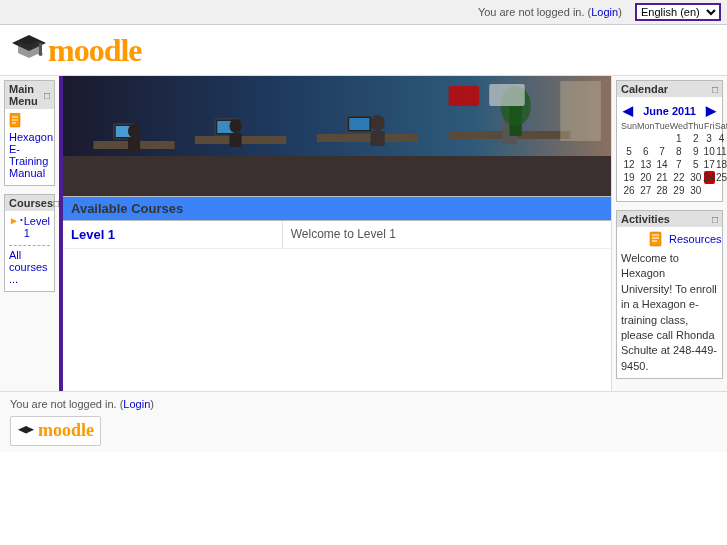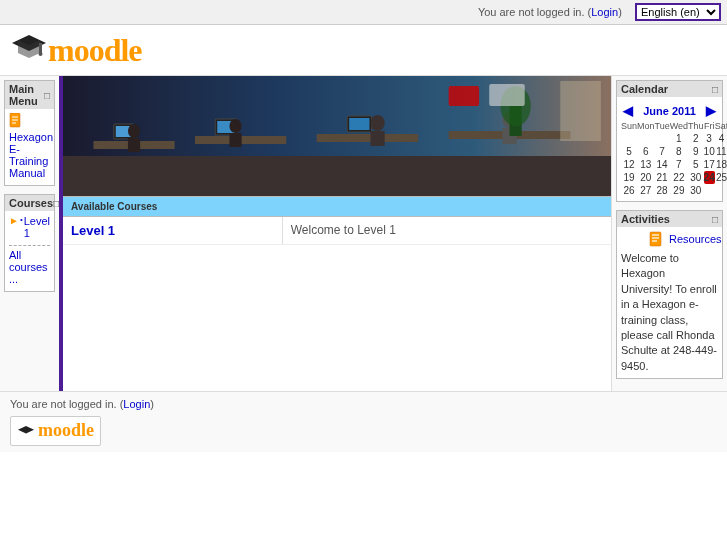--- a/index.html
+++ b/index.html
@@ -118,23 +118,23 @@
     }
     .banner-scene::before {
       content: '';
       position: absolute;
       bottom: 0; left: 0; right: 0;
       height: 40px;
       background: #3a3030;
     }
 
     #available-courses-header {
-      background: #7dd3fc;
+      background: #3b82f6;
       padding: 4px 8px;
-      font-size: 10px;
+      font-size: 13px;
       font-weight: bold;
       border-top: 1px solid #bbb;
       border-bottom: 1px solid #bbb;
     }
 
     #courses-table {
       width: 100%;
       border-collapse: collapse;
     }
     #courses-table td {

